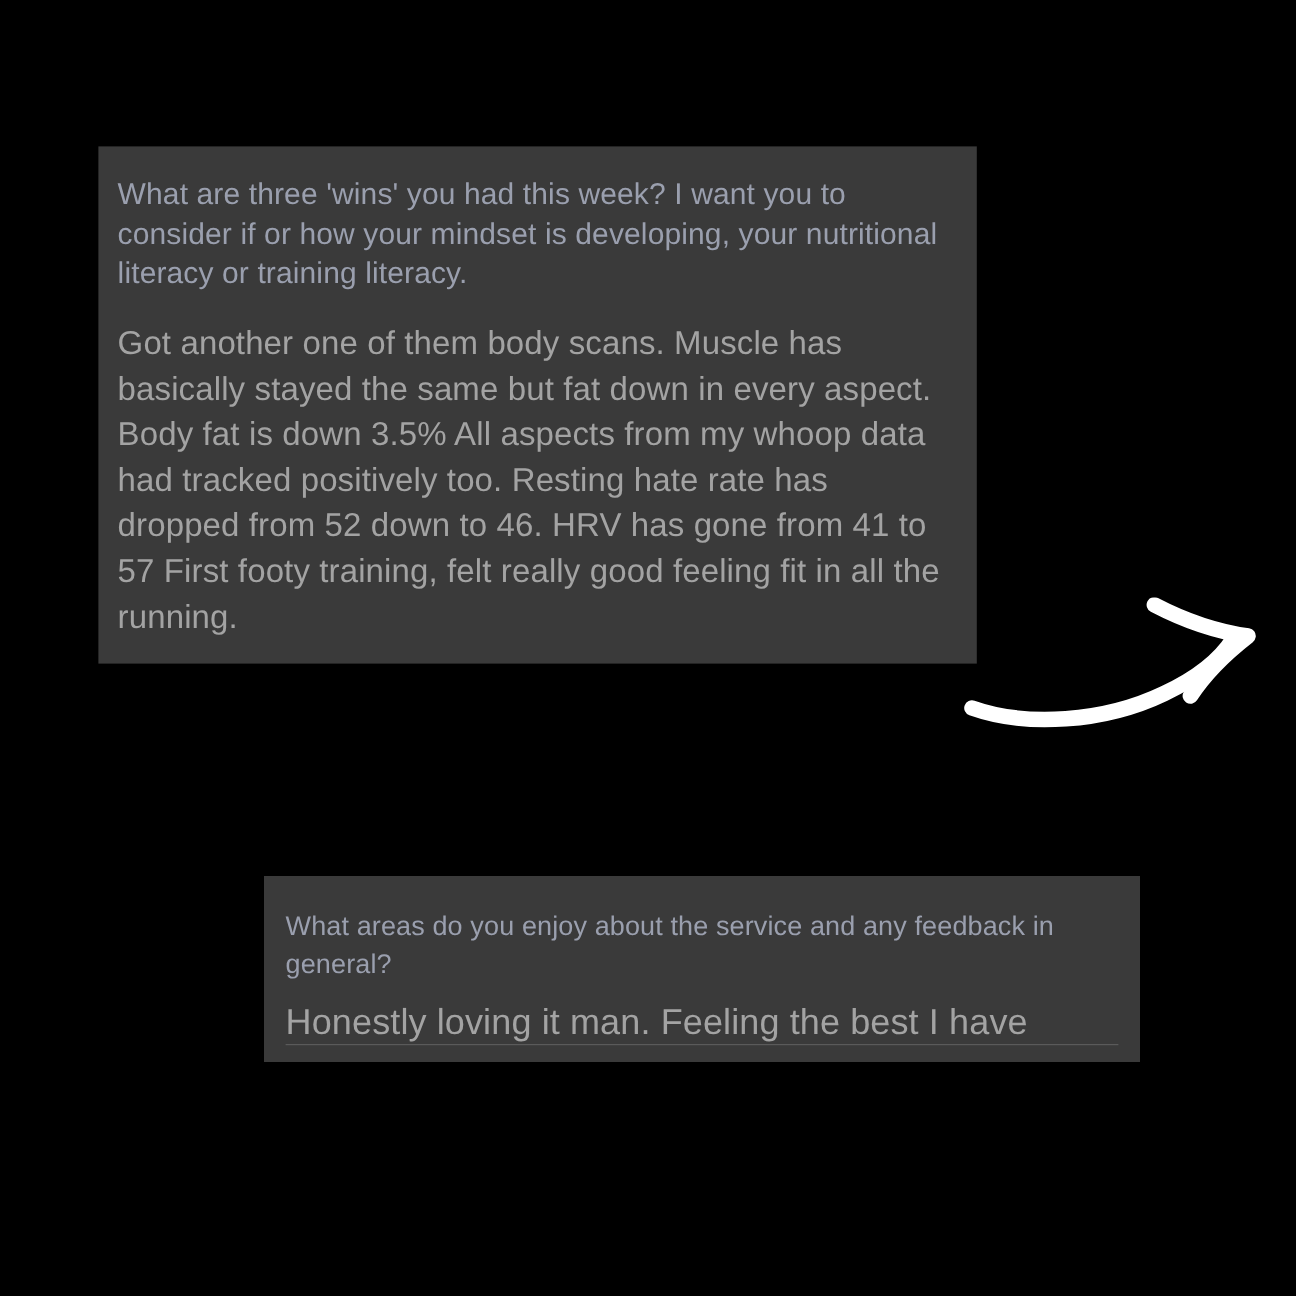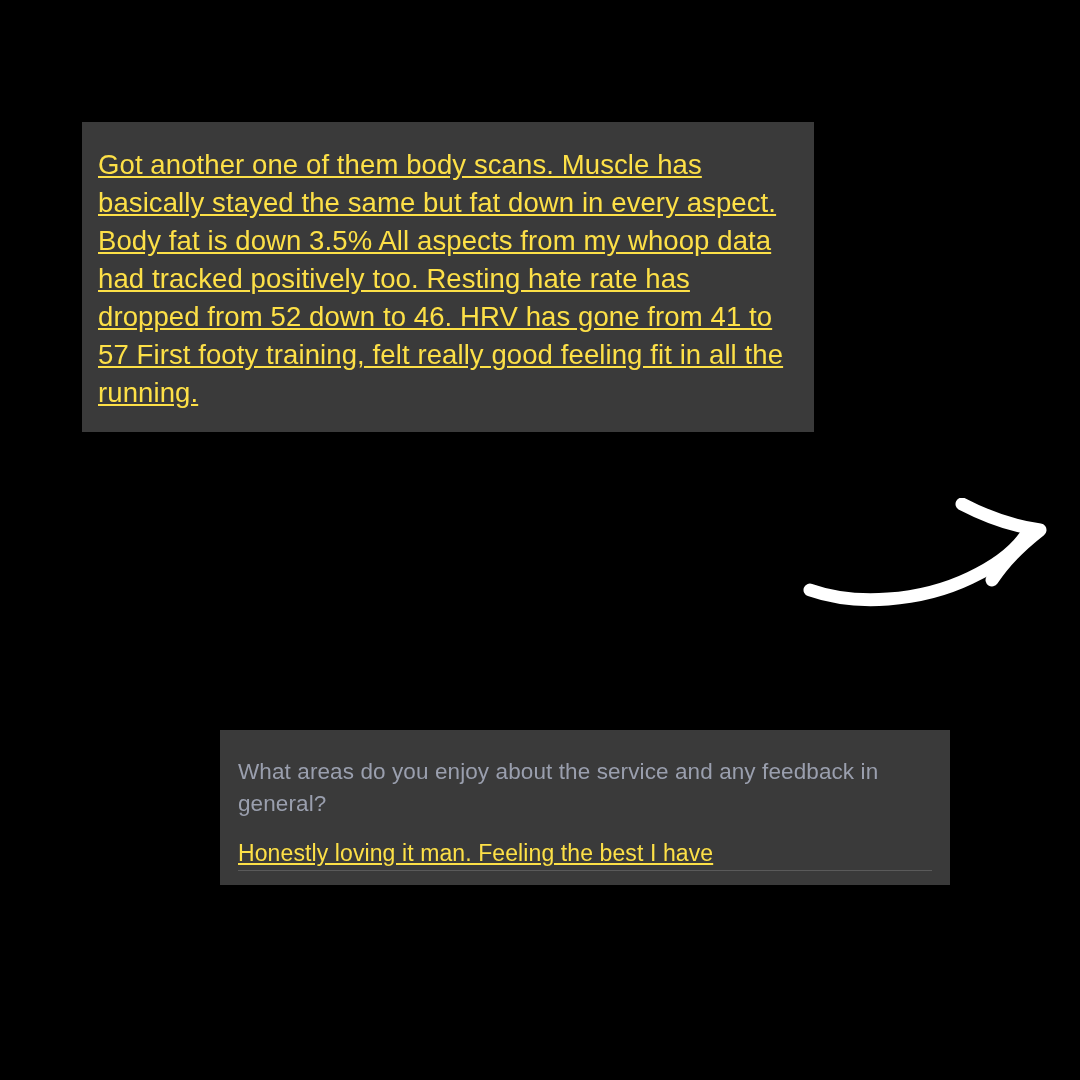--- a/index.html
+++ b/index.html
@@ -33,45 +33,44 @@
   .prompt {
     color: #9a9fae;
     font-size: 25px;
     line-height: 33px;
     letter-spacing: 0.1px;
     margin: 0 0 22px 0;
     font-weight: 400;
   }
 
   .answer {
-    color: #fde047;
+    color: #a3a3a3;
     font-size: 27.5px;
     line-height: 38px;
     letter-spacing: 0.1px;
     margin: 0;
     font-weight: 400;
-    text-decoration: underline;
   }
 
   
   #card-feedback {
     left: 220px;
     top: 730px;
     width: 730px;
     padding: 26px 18px 14px 18px;
   }
 
   #card-feedback .prompt {
     font-size: 22.5px;
     line-height: 32px;
     margin-bottom: 16px;
   }
 
   #card-feedback .answer {
-    font-size: 23px;
+    font-size: 30px;
     line-height: 34px;
   }
 
   .divider {
     height: 1px;
     background: #5a5a5a;
     width: 100%;
   }
 
   
@@ -80,20 +79,21 @@
     left: 800px;
     top: 498px;
     width: 255px;
     height: 115px;
   }
 </style>
 </head>
 <body>
 
 <div class="card" id="card-wins">
+  <p class="prompt">What are three 'wins' you had this week? I want you to consider if or how your mindset is developing, your nutritional literacy or training literacy.</p>
   <p class="answer">Got another one of them body scans. Muscle has basically stayed the same but fat down in every aspect. Body fat is down 3.5% All aspects from my whoop data had tracked positively too. Resting hate rate has dropped from 52 down to 46. HRV has gone from 41 to 57 First footy training, felt really good feeling fit in all the running.</p>
 </div>
 
 <div id="arrow">
   <svg width="255" height="115" viewBox="0 0 255 115" xmlns="http://www.w3.org/2000/svg" aria-hidden="true">
     <path d="M10 92 C 55 108, 120 104, 170 80 C 200 66, 218 50, 228 34" fill="none" stroke="#ffffff" stroke-width="13" stroke-linecap="round"></path>
     <path d="M162 6 C 185 18, 212 28, 240 32 C 222 46, 205 62, 192 82" fill="none" stroke="#ffffff" stroke-width="13" stroke-linecap="round" stroke-linejoin="round"></path>
   </svg>
 </div>
 

